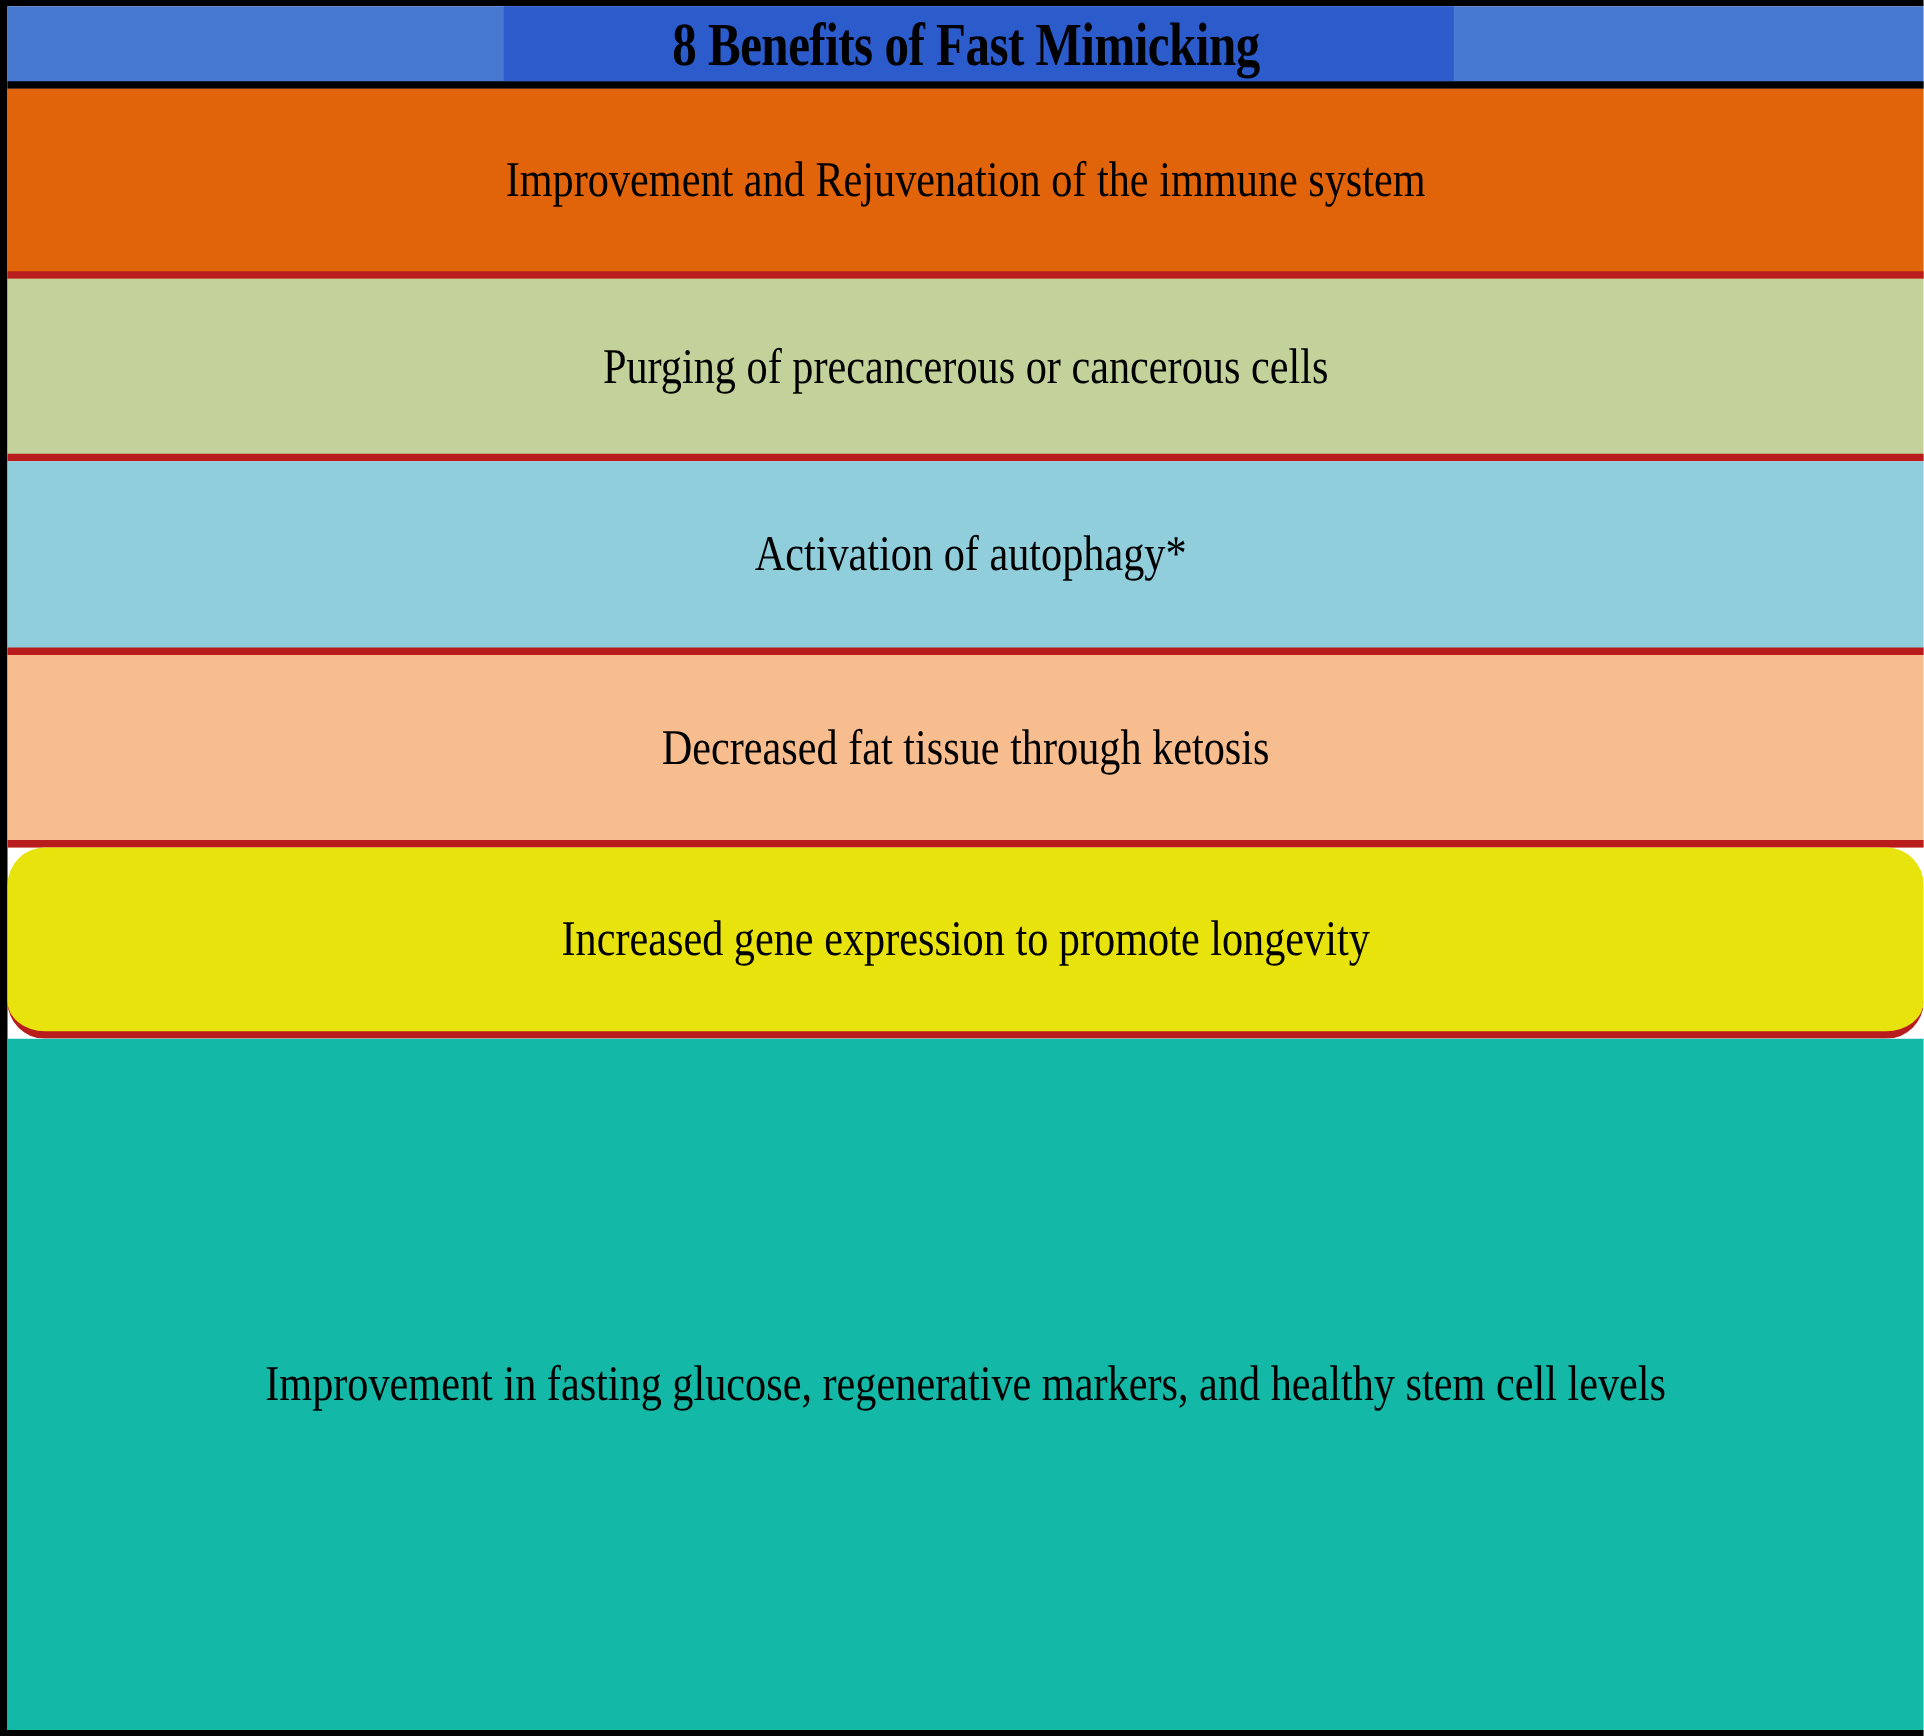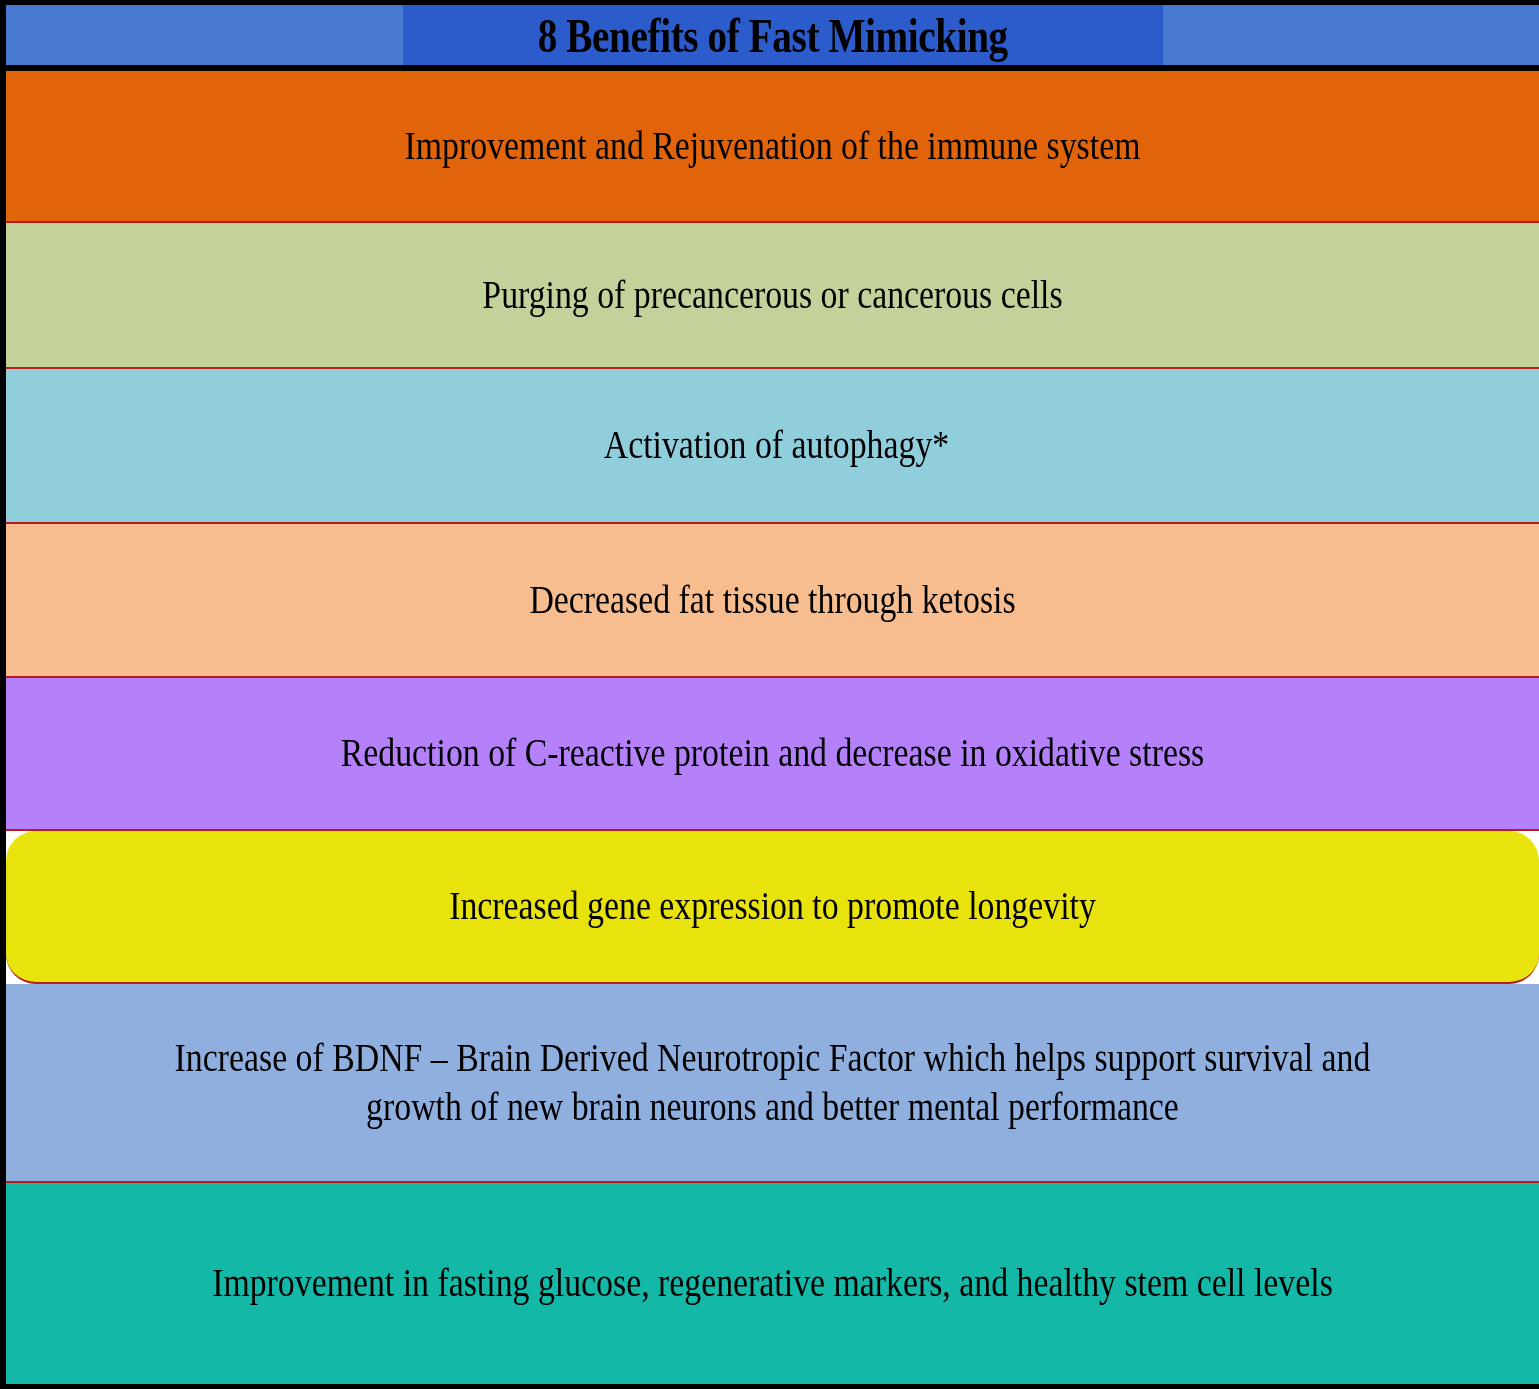--- a/index.html
+++ b/index.html
@@ -60,21 +60,21 @@
     letter-spacing: -0.5px;
     transform: scaleX(0.80);
     transform-origin: center center;
     white-space: nowrap;
   }
 
   
   .benefit-row {
     position: relative;
     box-sizing: border-box;
-    border-bottom: 2px solid #b91c1c;
+    border-bottom: 6px solid #b91c1c;
     display: flex;
     align-items: center;
     justify-content: center;
     padding: 0 26px;
     overflow: hidden;
   }
   .benefit-row:last-child {
     border-bottom: none;
   }
   .benefit-text {
@@ -119,29 +119,23 @@
   </div>
 
   <div class="benefit-row row-2" style="background-color: rgb(145, 206, 220);">
     <div class="benefit-text">Activation of autophagy*</div>
   </div>
 
   <div class="benefit-row row-3" style="background-color: rgb(247, 189, 143);">
     <div class="benefit-text">Decreased fat tissue through ketosis</div>
   </div>
 
-  <div class="benefit-row row-4" style="background-color: rgb(181, 129, 251);">
-    <div class="benefit-text">Reduction of C-reactive protein and decrease in oxidative stress</div>
-  </div>
 
   <div class="benefit-row row-5" style="background-color: rgb(232, 226, 13);">
     <div class="benefit-text">Increased gene expression to promote longevity</div>
   </div>
 
-  <div class="benefit-row row-6" style="background-color: rgb(143, 175, 223);">
-    <div class="benefit-text">Increase of BDNF – Brain Derived Neurotropic Factor which helps support survival and growth of new brain neurons and better mental performance</div>
-  </div>
 
   <div class="benefit-row row-7" style="background-color: #14b8a6;">
     <div class="benefit-text">Improvement in fasting glucose, regenerative markers, and healthy stem cell levels</div>
   </div>
 
 </div>
 
 </body></html>

